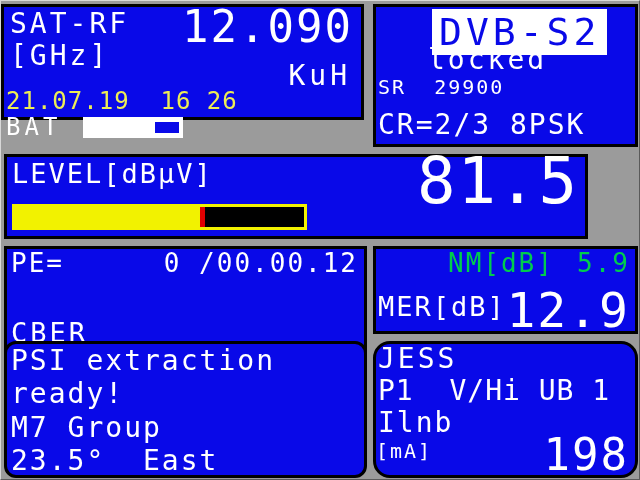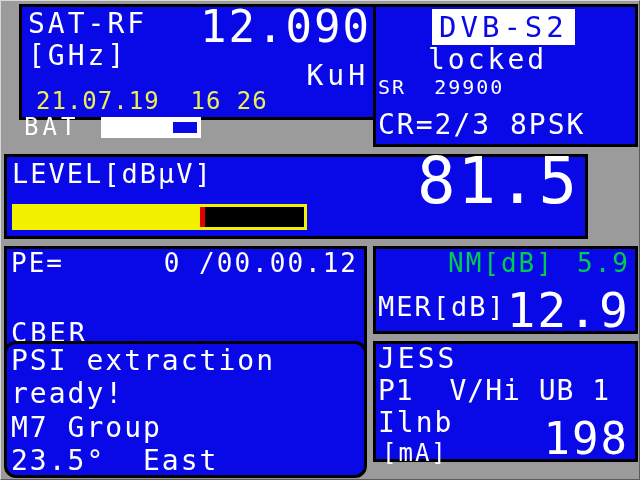--- a/index.html
+++ b/index.html
@@ -36,48 +36,48 @@
     white-space: pre;
     line-height: 1.08;
   }
   .lbl  { font-size: 28px; letter-spacing: 3px; }
   .lbl2 { font-size: 20px; letter-spacing: 2px; }
   .sm   { font-size: 25px; letter-spacing: 1px; }
   .yellow { color: var(--yellow); }
   .green  { color: var(--green); }
 
   
-  .p-satrf { left: 18px;   top: 3px;   width: 363px; height: 116px; }
+  .p-satrf { left: 0;   top: 3px;   width: 363px; height: 116px; }
   .p-dvb   { left: 372px; top: 3px;   width: 265px; height: 143px; }
   .p-level { left: 3px;   top: 153px; width: 584px; height: 85px;  }
   .p-pe    { left: 3px;   top: 245px; width: 363px; height: 112px;  }
   .p-mer   { left: 372px; top: 245px; width: 265px; height: 88px;  }
   .p-psi   { left: 3px;   top: 340px; width: 363px; height: 137px; border-radius: 12px; }
-  .p-jess  { left: 372px; top: 340px; width: 265px; height: 121px; }
+  .p-jess  { left: 372px; top: 340px; width: 265px; height: 137px; border-radius: 17px; }
 
   
   .satrf-label { left: 6px;  top: 2px; }
   .satrf-unit  { left: 6px;  top: 34px; }
   .satrf-freq  { right: 8px; top: -4px; font-size: 44px; letter-spacing: 2px; }
   .satrf-band  { right: 10px; top: 54px; font-size: 28px; letter-spacing: 4px; }
-  .satrf-date  { left: 2px;  top: 82px; font-size: 24px; margin-left: 12px; }
+  .satrf-date  { left: 2px;  top: 82px; font-size: 24px; }
   .satrf-bat   { left: 2px;  top: 108px; font-size: 24px; letter-spacing: 4px; }
   .battery {
     position: absolute; left: 79px; top: 110px;
     width: 100px; height: 21px; background: var(--white);
   }
   .battery-marker {
     position: absolute; top: 5px; height: 11px; background: var(--blue);
   }
 
   
   .dvb-badge {
     position: absolute; left: 56px; top: 2px;
     background: var(--white); color: var(--blue);
-    font-size: 29px; letter-spacing: 4px;
+    font-size: 38px; letter-spacing: 4px;
     padding: 1px 7px; white-space: pre;
   }
   .dvb-locked { left: 52px; top: 38px; }
   .dvb-sr     { left: 2px;  top: 70px; }
   .dvb-cr     { left: 2px;  top: 103px; font-size: 28px; letter-spacing: 2px; }
 
   
   .level-label { left: 5px;  top: 2px; font-size: 27px; letter-spacing: 2px; }
   .level-value { right: 6px; top: -10px; font-size: 64px; letter-spacing: 2px; }
   .level-bar {
@@ -106,21 +106,21 @@
 
   
   .psi-line { left: 4px; font-size: 28px; letter-spacing: 2px; }
   .psi-0 { top: 2px; }  .psi-1 { top: 35px; }
   .psi-2 { top: 69px; } .psi-3 { top: 102px; }
 
   
   .jess-proto  { left: 2px; top: 0;    font-size: 28px; letter-spacing: 3px; }
   .jess-cfg    { left: 2px; top: 32px; font-size: 28px; letter-spacing: 1px; }
   .jess-ilabel { left: 2px; top: 64px; font-size: 28px; letter-spacing: 2px; }
-  .jess-iunit  { left: 6px; top: 97px; font-size: 24px; letter-spacing: 2px; }
+  .jess-iunit  { left: 0; top: 97px; font-size: 20px; letter-spacing: 2px; }
   .jess-ivalue { right: 6px; bottom: -4px; font-size: 44px; letter-spacing: 2px; }
 </style>
 </head>
 <body>
 
 <div class="screen">
 
   <div class="panel p-satrf">
     <span class="t lbl satrf-label">SAT-RF</span>
     <span class="t lbl satrf-unit">[GHz]</span>

